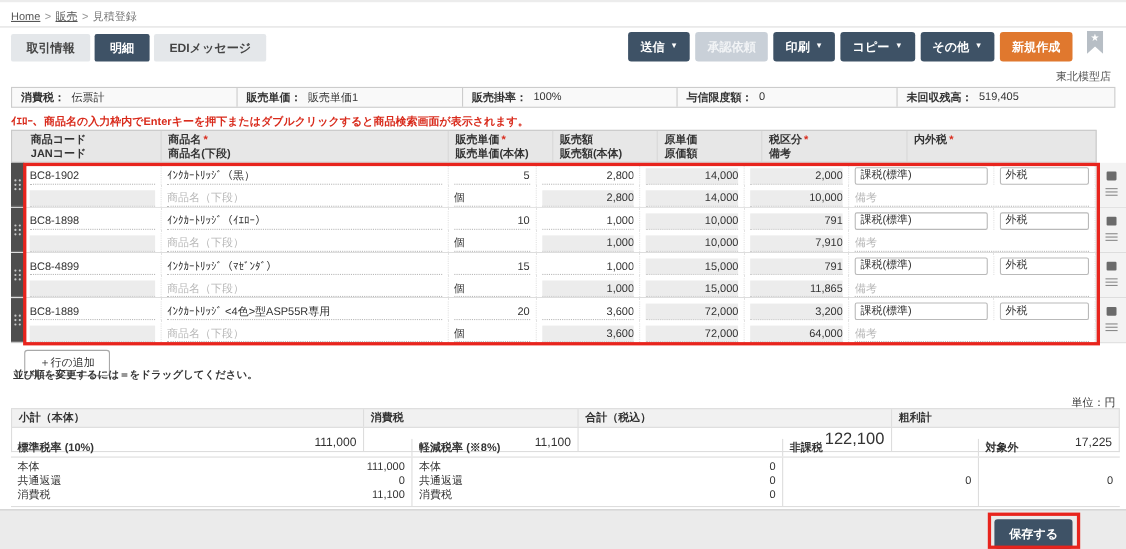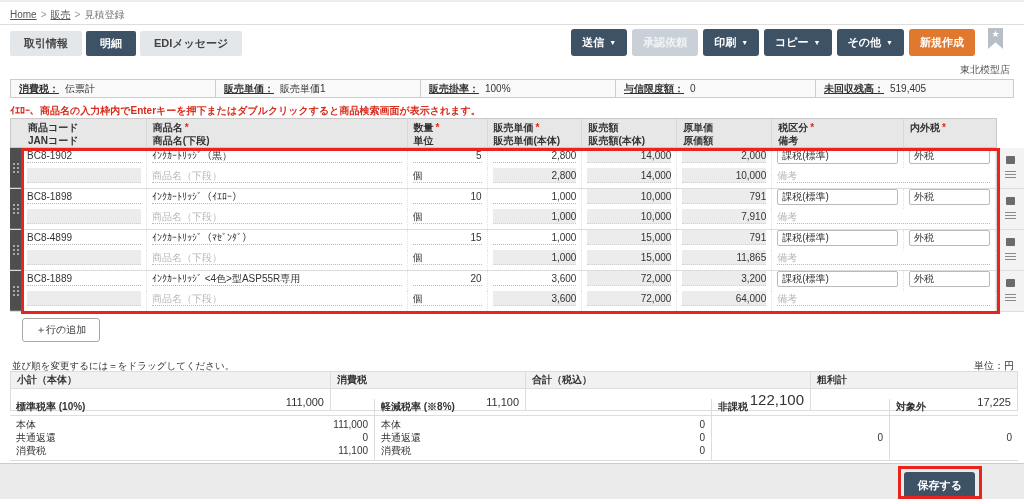--- a/index.html
+++ b/index.html
@@ -25,55 +25,55 @@
   .btn.orange { background:#e0782e; }
   .bookmark { position:absolute; top:26px; left:988px; width:15px; height:21px; background:#b7bec5; clip-path:polygon(0 0,100% 0,100% 100%,50% 68%,0 100%); display:flex; justify-content:center; }
   .bookmark span { color:#fff; font-size:9px; margin-top:1px; }
 
   .customer { position:absolute; top:61px; right:14px; font-size:10px; color:#555; }
 
   
   .infobar { position:absolute; top:77px; left:10px; width:1004px; height:19px; display:flex; border:1px solid #ccc; background:#f9f9f9; font-size:10px; align-items:stretch; }
   .info-cell { display:flex; align-items:center; padding:0 8px; border-right:1px solid #ccc; }
   .info-cell:last-child { border-right:none; flex:1; }
-  .info-cell b { margin-right:6px;text-decoration:underline; }
+  .info-cell b { margin-right:6px; }
   .iw1{width:205px}.iw2{width:205px}.iw3{width:195px}.iw4{width:200px}
 
   .notice { position:absolute; top:102px; left:10px; font-size:10px; font-weight:bold; color:#d92b1c; }
 
   
   .grid { position:absolute; top:116px; left:10px; width:910px; font-size:10px; }
   .thead { display:flex; width:987px; height:30px; background:#e7e7e7; border:1px solid #c9c9c9; font-weight:bold; }
   .h-handle { width:11px; }
   .hcell { padding:2px 6px; line-height:13px; border-right:1px solid #d8d8d8; overflow:hidden; white-space:nowrap; }
   .hcell:last-child { border-right:none; }
   .req { color:#d92b1c; margin-left:2px; }
   .c-code{width:125px}.c-name{width:261px}.c-qty{width:80px}.c-price{width:95px}.c-amount{width:95px}.c-cost{width:95px}.c-tax{width:132px}.c-taxtype{width:92px}.c-remark{width:224px}
 
   .row-block { display:flex; width:1015px; border-bottom:1px solid #ddd; }
   .handle { width:12px; background:#4e4e4e; position:relative; border-bottom:1px solid #707070; cursor:grab; }
   .grip { position:absolute; left:3px; top:15px; width:6px; height:10px; }
   .grip::before { content:""; position:absolute; width:2px; height:2px; border-radius:50%; background:#c9c9c9;
     box-shadow:0 4px 0 #c9c9c9, 0 8px 0 #c9c9c9, 4px 0 0 #c9c9c9, 4px 4px 0 #c9c9c9, 4px 8px 0 #c9c9c9; }
   .cells { width:975px; border-right:1px solid #d5d5d5; background:#fff; }
   .subrow { display:flex; height:20px; align-items:center; }
-  .cell { padding:0 5px; border-right:1px dotted #e2e2e2; height:100%; display:flex; align-items:flex-start; }
+  .cell { padding:0 5px; border-right:1px dotted #e2e2e2; height:100%; display:flex; align-items:flex-end; }
   .cell > div { width:100%; }
   .input { border-bottom:1px dotted #b9b9b9; height:15px; line-height:15px; white-space:nowrap; overflow:hidden; }
   .field { background:#ececec; border-bottom:1px dotted #cfcfcf; height:15px; line-height:15px; white-space:nowrap; overflow:hidden; }
   .num { text-align:right; }
   .ph { color:#b8b8b8; }
   .selectbox { border:1px solid #b9b9b9; border-radius:2px; background:#fff; height:16px; line-height:14px; padding:0 4px; white-space:nowrap; overflow:hidden; }
   .row-icons { width:27px; background:#f3f3f3; display:flex; flex-direction:column; align-items:center; justify-content:center; gap:5px; }
   .sq-icon { width:9px; height:8px; background:#6b6b6b; border-radius:1px; cursor:pointer; }
   .menu-icon { cursor:pointer; }
   .menu-icon i { display:block; width:11px; height:1px; background:#8a8a8a; margin:2px 0; }
 
   .add-row { position:absolute; top:316px; left:22px; font-size:10px; background:#fff; border:1px solid #a8a8a8; border-radius:3px; padding:4px 13px; cursor:pointer; color:#333; font-family:inherit; }
-  .drag-note { position:absolute; top:358px; left:12px; font-size:9.5px; color:#333; }
+  .drag-note { position:absolute; top:333px; left:12px; font-size:9.5px; color:#333;font-weight:bold; }
   .unit-note { position:absolute; top:357px; right:10px; font-size:10px; color:#333; }
 
   
   .totals { position:absolute; top:369px; left:10px; width:1008px; }
   .t-head { display:flex; background:#f1f1f1; border:1px solid #ddd; font-weight:bold; font-size:10px; }
   .t-head > div { padding:1px 6px; border-right:1px solid #ddd; }
   .t-head > div:last-child { border-right:none; }
   .t-vals { display:flex; border:1px solid #ddd; border-top:none; font-size:11px; }
   .t-vals > div { padding:2px 6px; text-align:right; border-right:1px solid #ddd; display:flex; align-items:flex-end; justify-content:flex-end; }
   .t-vals > div:last-child { border-right:none; }
@@ -175,24 +175,20 @@
   <div class="thead">
     <div class="h-handle"></div>
     <div class="hcell c-code">
         <div>商品コード</div>
         <div>JANコード</div>
       </div>
     <div class="hcell c-name">
         <div><span>商品名</span><span class="req">*</span></div>
         <div>商品名(下段)</div>
       </div>
-    <div class="hcell c-qty">
-        <div><span>数量</span><span class="req">*</span></div>
-        <div>単位</div>
-      </div>
     <div class="hcell c-price">
         <div><span>販売単価</span><span class="req">*</span></div>
         <div>販売単価(本体)</div>
       </div>
     <div class="hcell c-amount">
         <div>販売額</div>
         <div>販売額(本体)</div>
       </div>
     <div class="hcell c-cost">
         <div>原単価</div>

